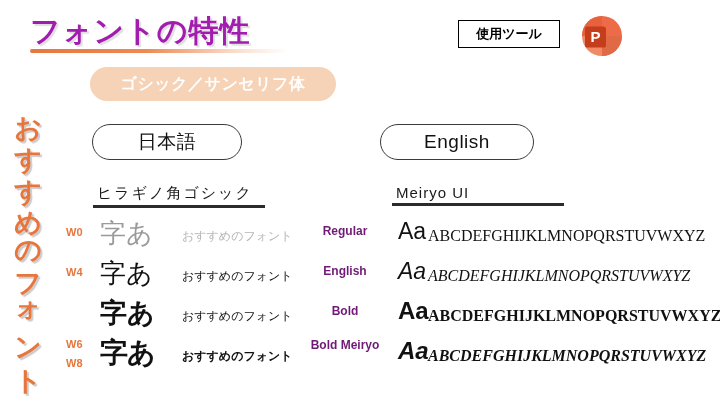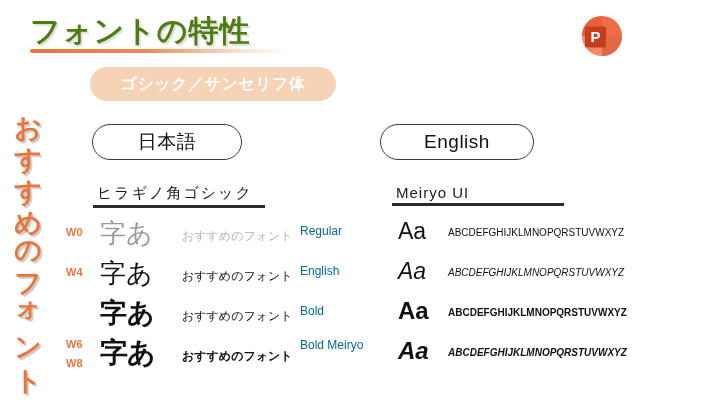--- a/index.html
+++ b/index.html
@@ -24,21 +24,21 @@
   
   .title-wrap {
     position: absolute;
     left: 30px;
     top: 14px;
     width: 300px;
   }
   .title {
     font-size: 30px;
     font-weight: bold;
-    color: #4d7c0f;
+    color: #a21caf;
     letter-spacing: 1px;
     line-height: 1.1;
     text-shadow: 2px 2px 1px rgba(150,150,150,0.30);
     white-space: nowrap;
   }
   .title-underline {
     margin-top: 2px;
     height: 4px;
     width: 258px;
     background: linear-gradient(to right, #E8763C 0%, #ED8A52 45%, rgba(240,160,110,0.35) 80%, rgba(255,255,255,0) 100%);
@@ -191,38 +191,39 @@
     font-size: 12px;
     color: #111111;
     white-space: nowrap;
   }
 
   
   .en-style {
     position: absolute;
     left: 300px;
     width: 90px;
-    text-align: left;
+    text-align: center;
     font-size: 12px;
-    font-weight: normal;
-    color: #0369a1;
+    font-weight: bold;
+    color: #701a75;
     line-height: 1.05;
   }
   .en-glyph {
     position: absolute;
     left: 398px;
     color: #111111;
     white-space: nowrap;
   }
   .en-sample {
     position: absolute;
-    left: 448px;
-    font-size: 10px;
-    color: #111111;
-    white-space: nowrap;
+    left: 428px;
+    font-size: 16px;
+    color: #111111;
+    white-space: nowrap;
+    font-family: Liberation Serif, serif;
   }
 
   
   .row.r0 .jp-weight { top: 12px; }
   .row.r0 .jp-glyph  { top: 2px; font-size: 26px; font-weight: 300; color: #9a9a9a; }
   .row.r0 .jp-sample { top: 14px; color: #b5b5b5; }
   .row.r0 .en-style  { top: 11px; }
   .row.r0 .en-glyph  { top: 4px; font-size: 23px; font-weight: normal; }
   .row.r0 .en-sample { top: 13px; font-weight: normal; }
 
@@ -250,20 +251,23 @@
 </head>
 <body>
 
 <div class="slide">
 
   <div class="title-wrap">
     <div class="title">フォントの特性</div>
     <div class="title-underline"></div>
   </div>
 
+  <div class="tool-box">
+    <span class="tool-box-label">使用ツール</span>
+  </div>
 
   <div class="ppt-icon">
     <svg viewBox="0 0 44 44" width="44" height="44" aria-hidden="true">
       <path d="M22 2 A20 20 0 0 1 42 22 L22 22 Z" fill="#ED6C47"></path>
       <path d="M22 22 L42 22 A20 20 0 0 1 22 42 A20 20 0 0 1 2 22 A20 20 0 0 1 22 2 Z" fill="#F08A66"></path>
       <path d="M22 22 L42 22 A20 20 0 0 1 22 42 Z" fill="#E06A46"></path>
       <path d="M2 22 A20 20 0 0 1 22 2 L22 22 Z" fill="#E8603C"></path>
       <rect x="5" y="12.5" width="21" height="21" rx="2.6" fill="#C43E1C"></rect>
       <text x="15.5" y="28.2" font-family="'Liberation Sans', sans-serif" font-size="15" font-weight="bold" fill="#ffffff" text-anchor="middle">P</text>
     </svg>

